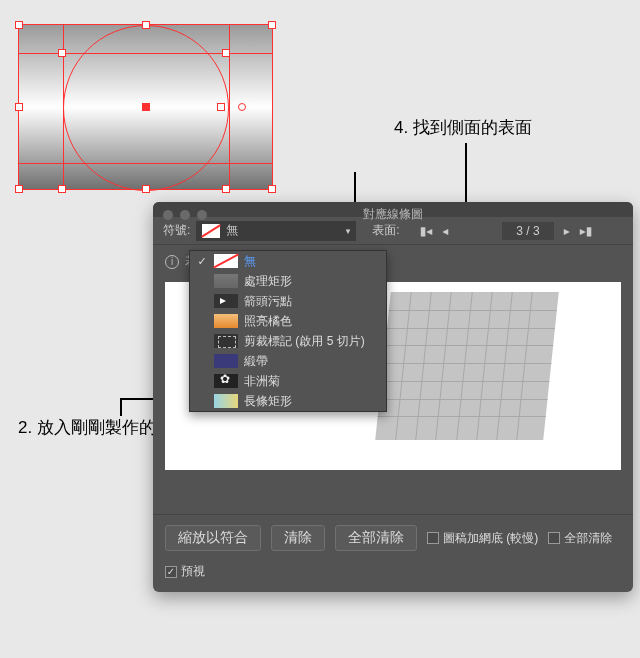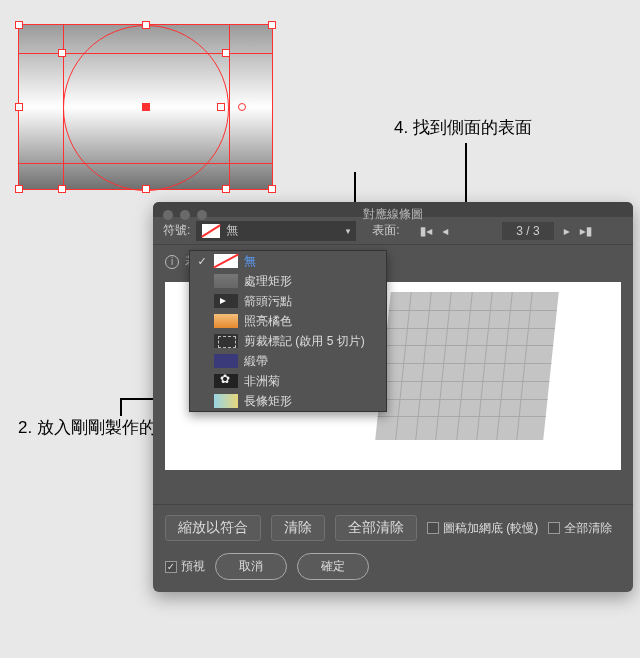--- a/index.html
+++ b/index.html
@@ -303,19 +303,15 @@
       <label class="chk">
           <span class="box"></span>
           <span>全部清除</span>
         </label>
     </div>
     <div class="row" style="justify-content:flex-start;">
       <label class="chk on">
           <span class="box"></span>
           <span>預視</span>
         </label>
-      <div style="display:flex; gap:10px;">
-        <span class="round-btn">取消</span>
-        <span class="round-btn">確定</span>
-      </div>
     </div>
   </div>
 </div>
 
 </body></html>

